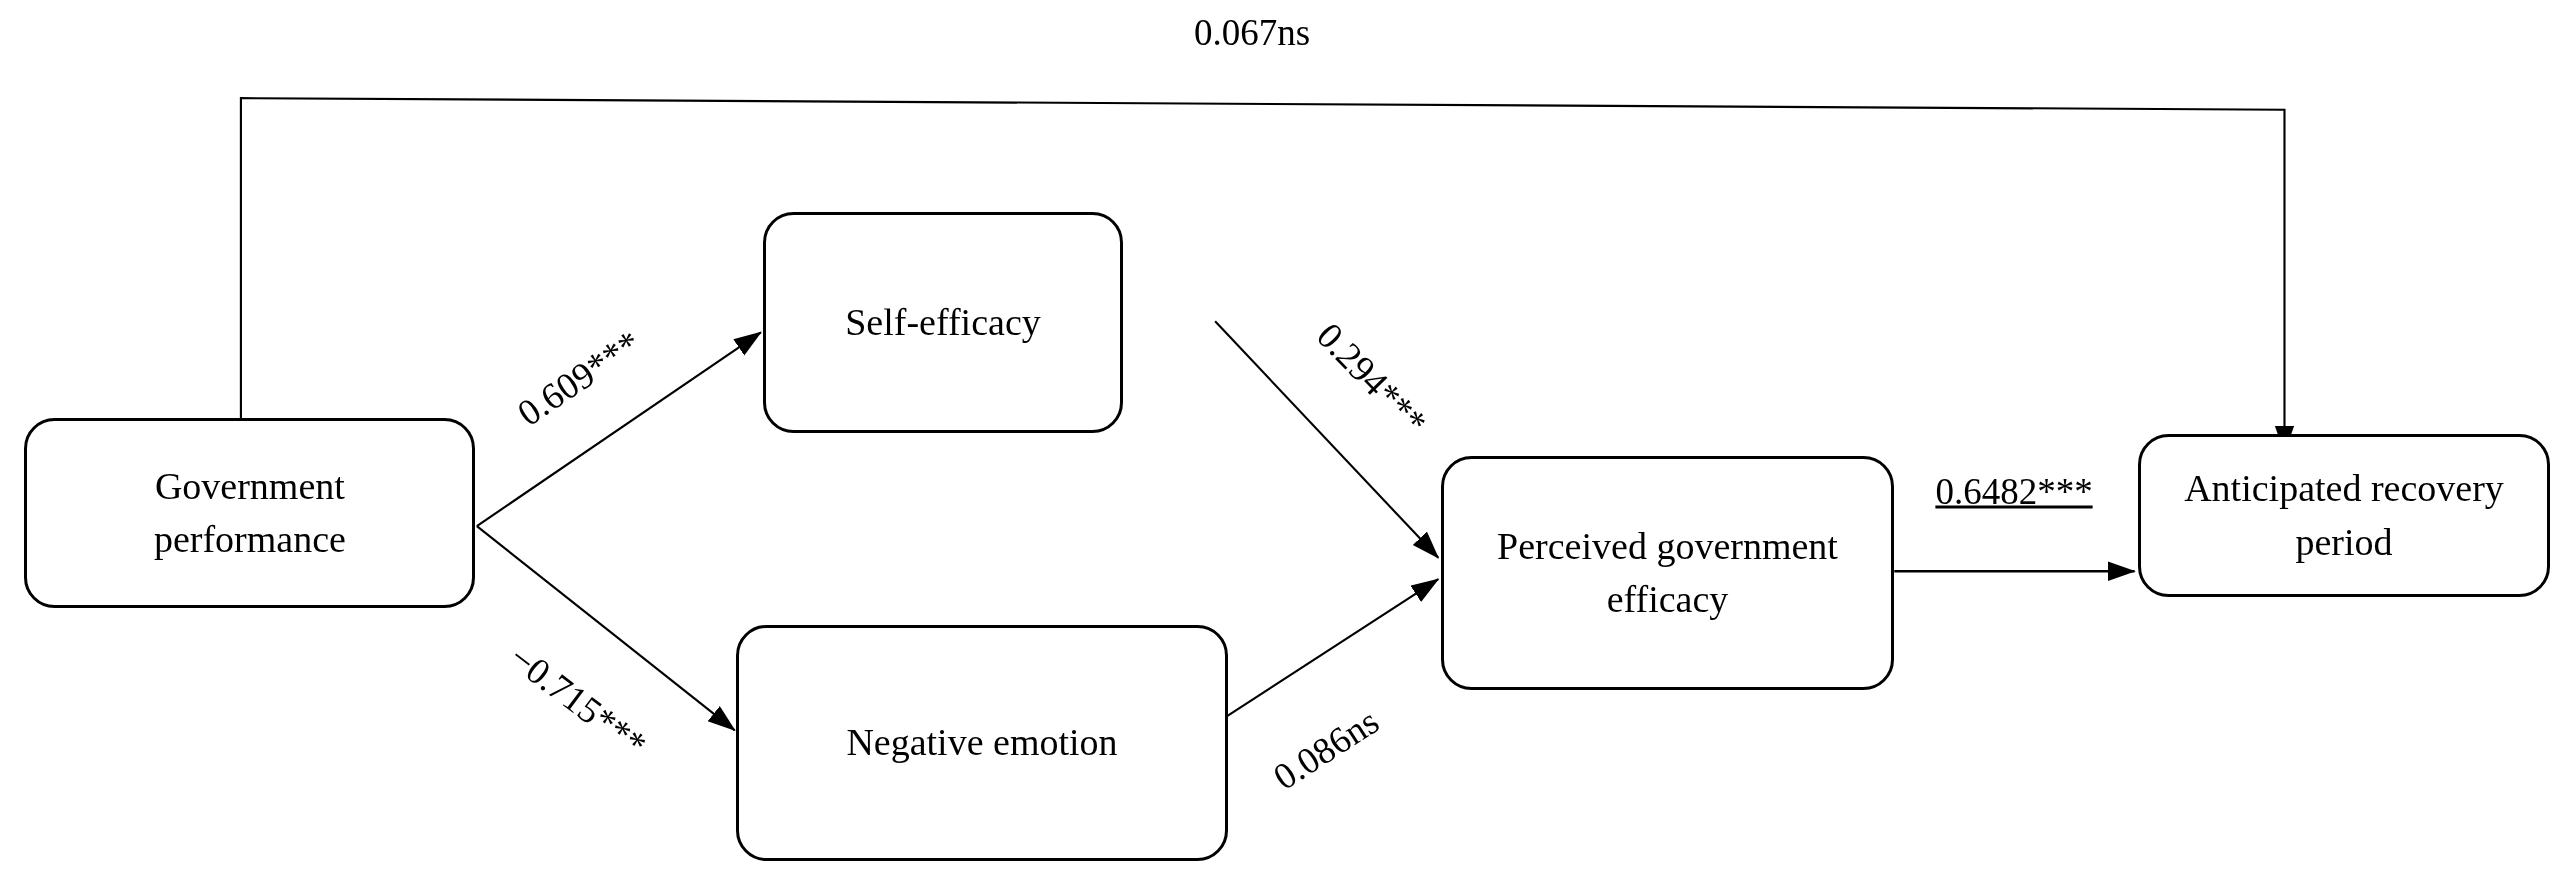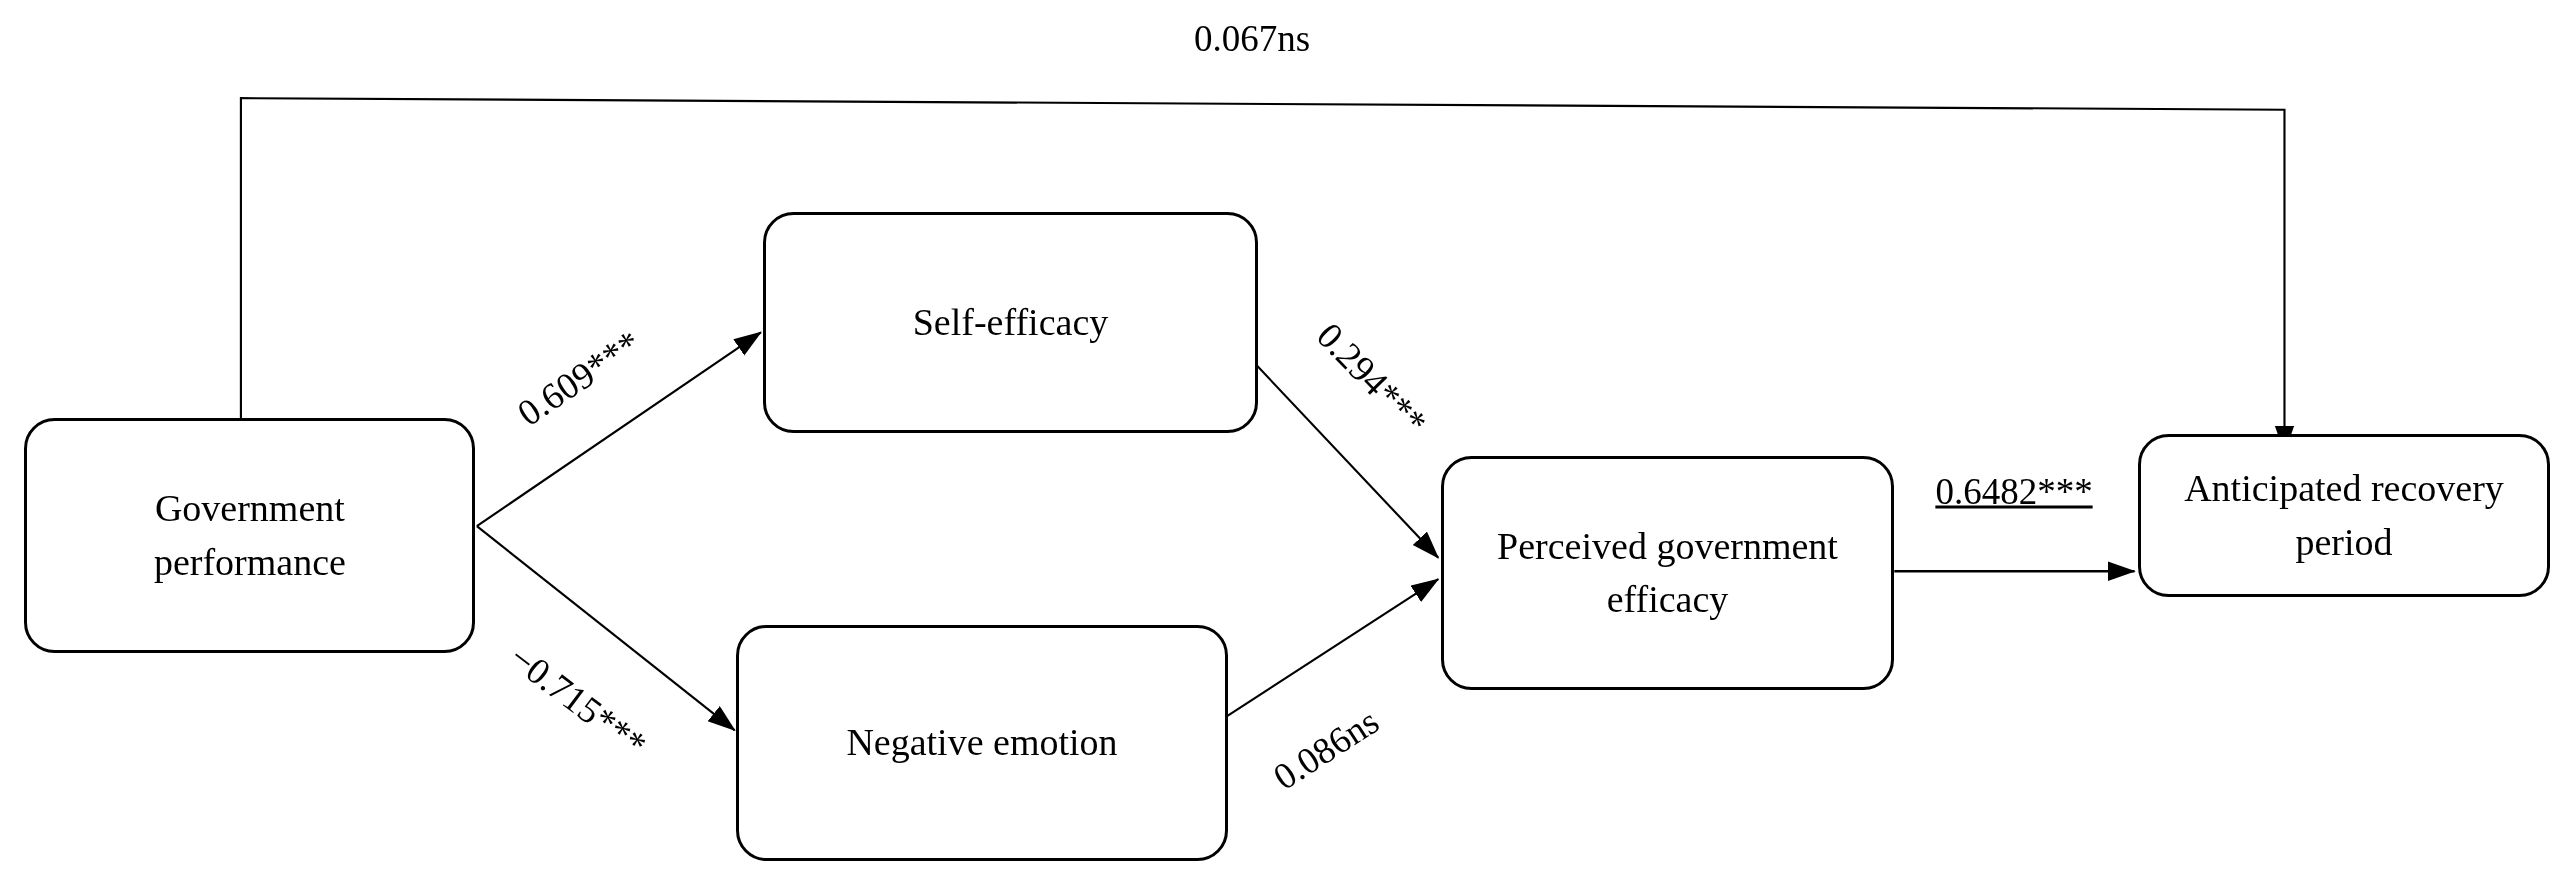--- a/index.html
+++ b/index.html
@@ -64,44 +64,44 @@
 
     <path d="M781,863 L1204,1198" fill="none" stroke="#000000" stroke-width="3.5" marker-end="url(#arrow)"></path>
 
     <path d="M1992,527 L2358,915" fill="none" stroke="#000000" stroke-width="3.5" marker-end="url(#arrow)"></path>
 
     <path d="M1954,1212 L2358,950" fill="none" stroke="#000000" stroke-width="3.5" marker-end="url(#arrow)"></path>
 
     <path d="M3106,937 L3500,937" fill="none" stroke="#000000" stroke-width="4" marker-end="url(#arrow)"></path>
   </svg>
 
-  <div class="node" style="left:24.4px; top:418px; width:451px; height:235px;">
+  <div class="node" style="left:24.4px; top:418px; width:451px; height:190px;">
     <span class="node-label">Government
 performance</span>
   </div>
 
-  <div class="node" style="left:763px; top:212px; width:495px; height:221px;">
+  <div class="node" style="left:763px; top:212px; width:360px; height:221px;">
     <span class="node-label">Self-efficacy</span>
   </div>
 
   <div class="node" style="left:736px; top:625px; width:492px; height:236px;">
     <span class="node-label">Negative emotion</span>
   </div>
 
   <div class="node" style="left:1441px; top:456px; width:453px; height:234px;">
     <span class="node-label">Perceived government
 efficacy</span>
   </div>
 
   <div class="node" style="left:2138px; top:434px; width:412px; height:163px;">
     <span class="node-label">Anticipated recovery
 period</span>
   </div>
 
-  <div class="edge-label" style="left:1252px; top:38px; transform:translate(-50%,-50%);text-align:center;">0.067ns</div>
+  <div class="edge-label" style="left:1252px; top:32px; transform:translate(-50%,-50%);text-align:center;">0.067ns</div>
 
   <div class="edge-label" style="left:579px; top:378px; transform:translate(-50%,-50%) rotate(-34deg);">0.609***</div>
 
   <div class="edge-label" style="left:578px; top:701px; transform:translate(-50%,-50%) rotate(37deg);">−0.715***</div>
 
   <div class="edge-label" style="left:1372px; top:379px; transform:translate(-50%,-50%) rotate(46deg);">0.294***</div>
 
   <div class="edge-label" style="left:1326px; top:749px; transform:translate(-50%,-50%) rotate(-33deg);">0.086ns</div>
 
   <div class="edge-label" style="left:2014px; top:491px; transform:translate(-50%,-50%);text-decoration:underline;">0.6482***</div>

